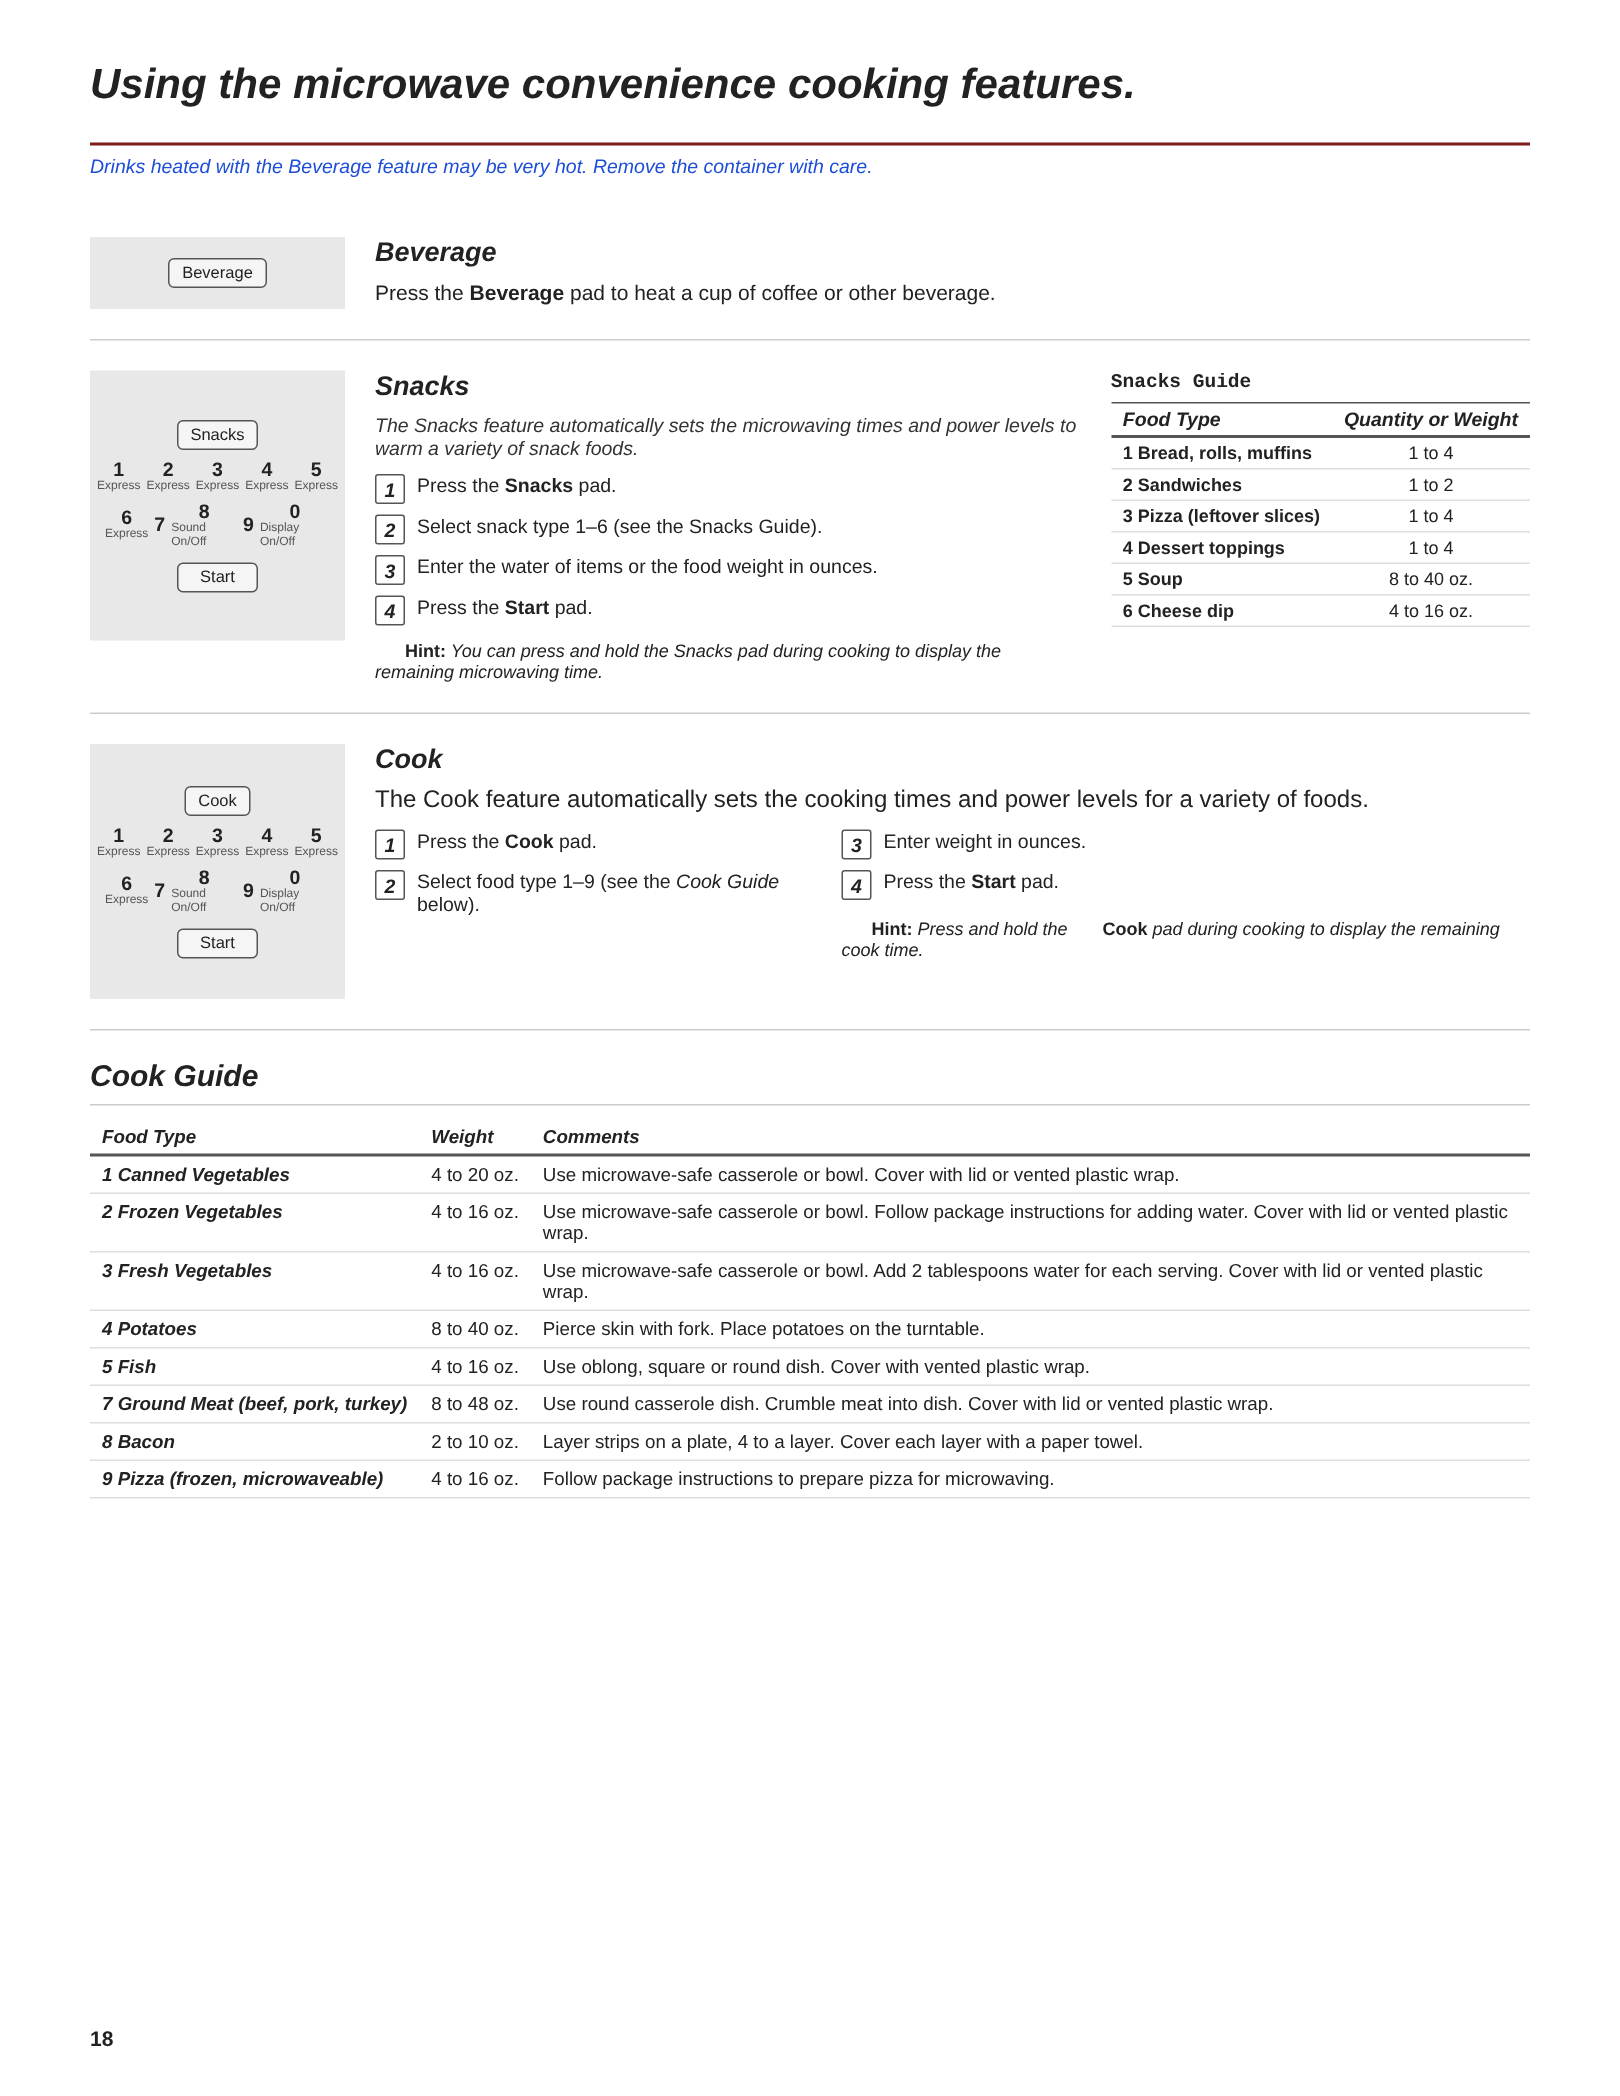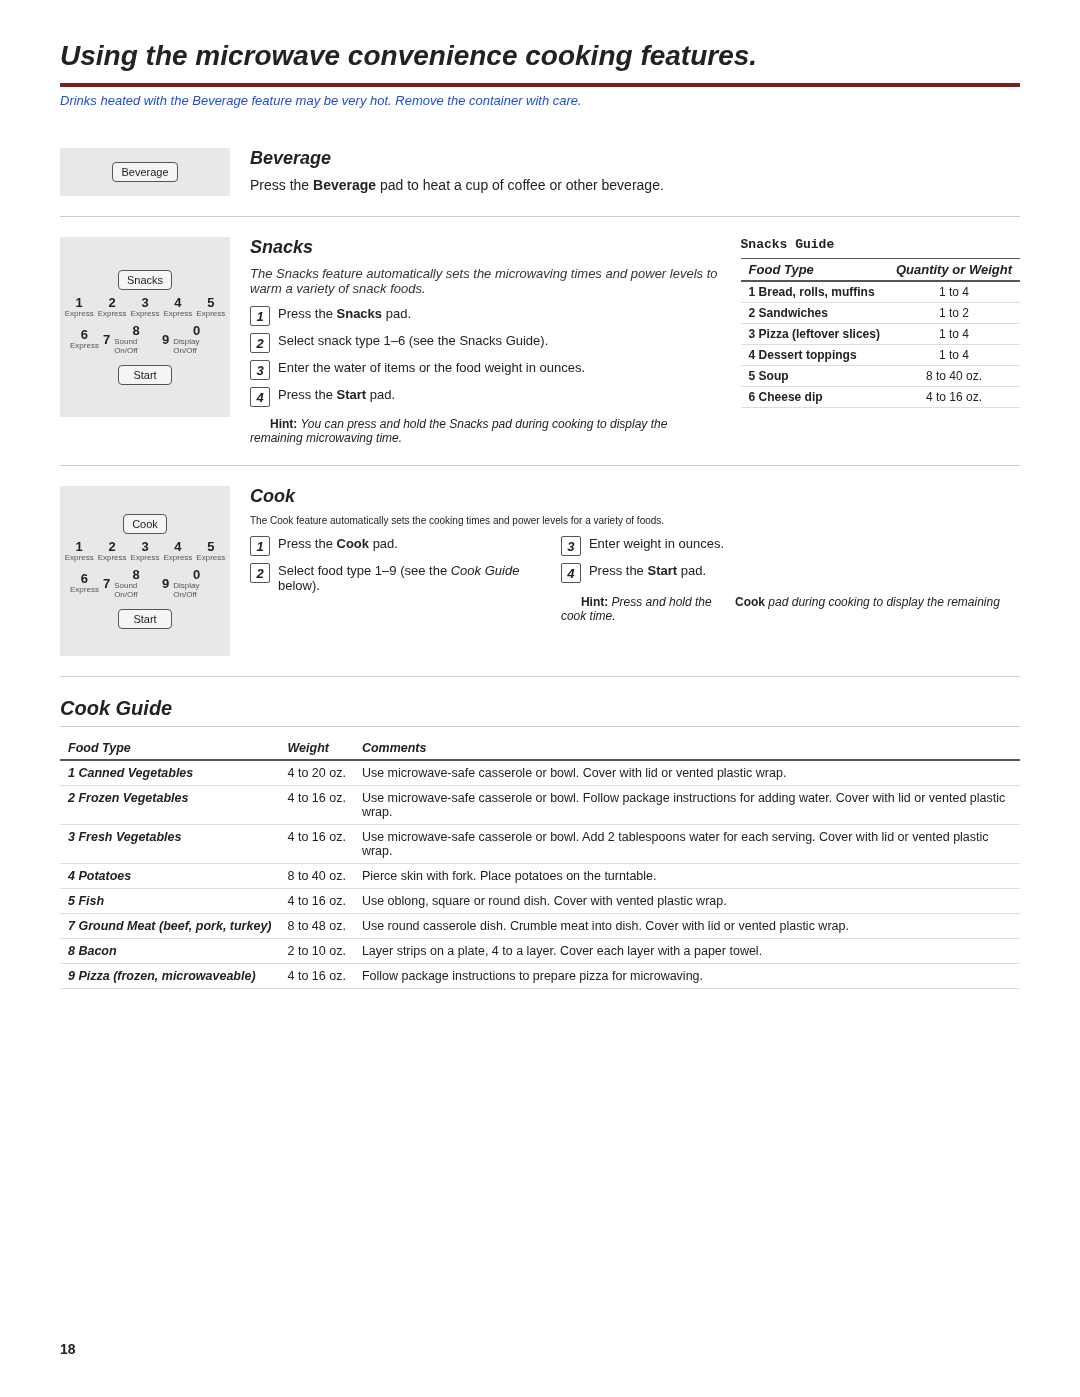--- a/index.html
+++ b/index.html
@@ -10,22 +10,22 @@
       width: 1080px;
       min-height: 1397px;
       padding: 40px 60px;
       font-size: 14px;
     }
     .page-title {
       font-size: 28px;
       font-style: italic;
       font-weight: bold;
       margin-bottom: 6px;
-      border-bottom: 4px solid #7f1d1d;
-      padding-bottom: 11px;
+      border-bottom: 2px solid #7f1d1d;
+      padding-bottom: 23px;
     }
     .subtitle {
       font-style: italic;
       font-size: 13px;
       margin-bottom: 20px;
       color: #1d4ed8;
     }
     .section {
       display: flex;
       gap: 20px;
@@ -199,21 +199,21 @@
     .cook-guide-table tbody tr td:first-child {
       font-weight: bold;
       font-style: italic;
       white-space: nowrap;
     }
     .cook-guide-table tbody tr td:nth-child(2) {
       white-space: nowrap;
     }
     .page-num {
       position: absolute;
-      bottom: 40px;
+      bottom: 30px;
       left: 60px;
       font-size: 14px;
       font-weight: bold;
     }
   </style>
 </head>
 <body>
 
 <h1 class="page-title">Using the microwave convenience cooking features.</h1>
 <p class="subtitle">Drinks heated with the Beverage feature may be very hot. Remove the container with care.</p>
@@ -386,21 +386,21 @@
       <div class="keypad-num">
           <span class="num">0</span>
           <span class="sub">Display On/Off</span>
         </div>
     </div>
     <div class="start-btn">Start</div>
   </div>
 
   <div class="section-content">
     <div class="section-title">Cook</div>
-    <p style="font-size:10px;margin-bottom:10px;">The Cook feature automatically sets the cooking times and power levels for a variety of foods.</p>
+    <p style="font-size:16px;margin-bottom:10px;">The Cook feature automatically sets the cooking times and power levels for a variety of foods.</p>
 
     <div class="section-two-col">
       <div>
         <div class="step">
           <span class="step-num">1</span>
           <span>Press the <strong>Cook</strong> pad.</span>
         </div>
         <div class="step">
           <span class="step-num">2</span>
           <span>Select food type 1–9 (see the <em>Cook Guide</em> below).</span>

